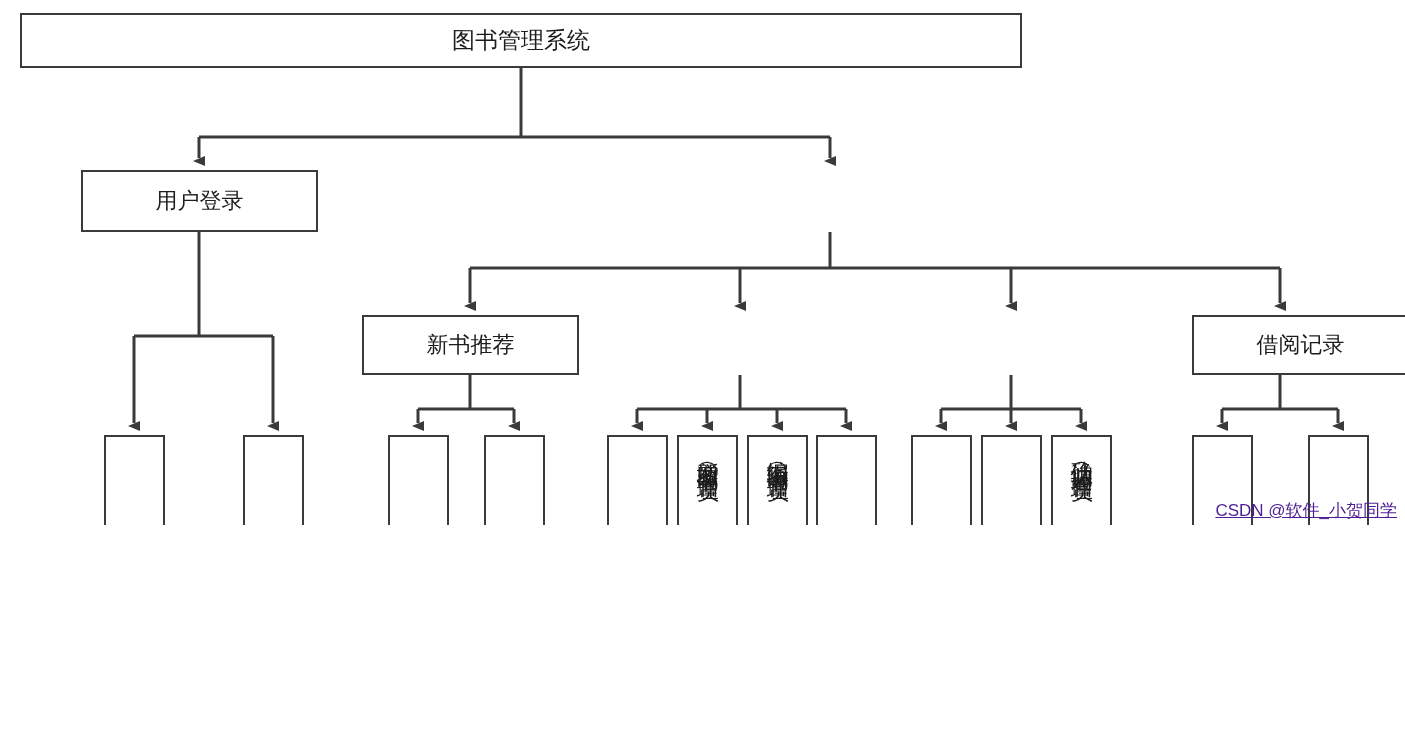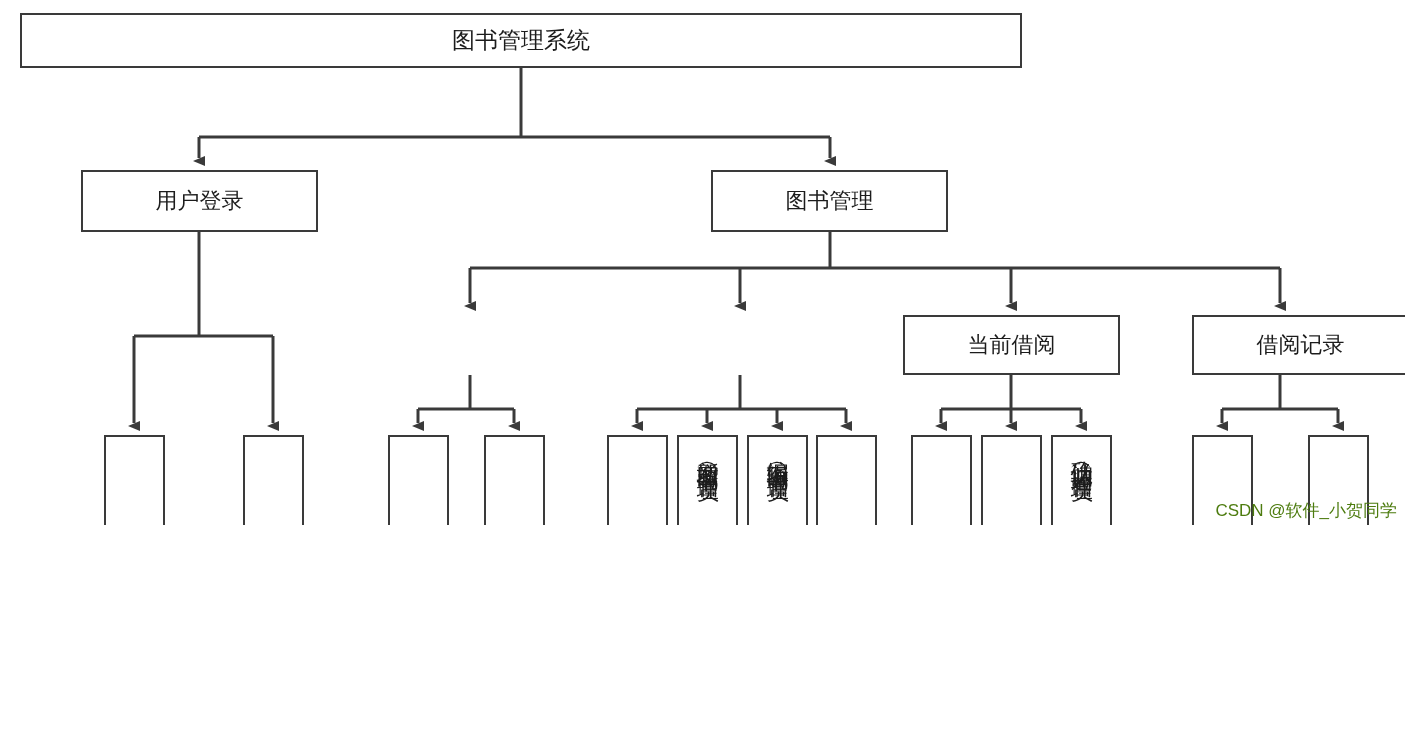--- a/index.html
+++ b/index.html
@@ -60,23 +60,24 @@
     display: block;
   }
   .node.leaf.toptext {
     align-items: flex-start;
   }
   .watermark {
     position: absolute;
     right: 8px;
     bottom: 3px;
     font-size: 17px;
-    color: #4d7c0f;
+    color: #4c1d95;
     z-index: 3;
     white-space: nowrap;
+    text-decoration: underline;
   }
 </style>
 </head>
 <body>
 
 <div id="canvas">
 
   <svg id="wires" viewBox="0 0 1405 747">
     <defs>
       <marker id="arw" markerWidth="10" markerHeight="12" refX="2" refY="6" orient="auto" markerUnits="userSpaceOnUse">
@@ -127,26 +128,23 @@
     </g>
   </svg>
 
   <div class="node root" style="left:20px; top:13px; width:1002px; height:55px;">
     <span>图书管理系统</span>
   </div>
 
   <div class="node lvl2" style="left:81px; top:170px; width:237px; height:62px;">
     <span>用户登录</span>
   </div>
-  <div class="node lvl2" style="left:711px; top:170px; width:237px; height:62px;">
-    <span>图书管理</span>
-  </div>
 
-  <div class="node lvl3" style="left:903px; top:315px; width:217px; height:60px;">
-    <span>当前借阅</span>
+  <div class="node lvl3" style="left:362px; top:315px; width:217px; height:60px;">
+    <span>新书推荐</span>
   </div>
   <div class="node lvl3" style="left:1172px; top:315px; width:217px; height:60px;margin-left:20px;">
     <span>借阅记录</span>
   </div>
 
   <div class="node leaf" style="left:104px; top:435px; width:61px; height:300px;">
     <span class="vtext">用户登录</span>
   </div>
   <div class="node leaf" style="left:243px; top:435px; width:61px; height:300px;">
     <span class="vtext">注销登录</span>

